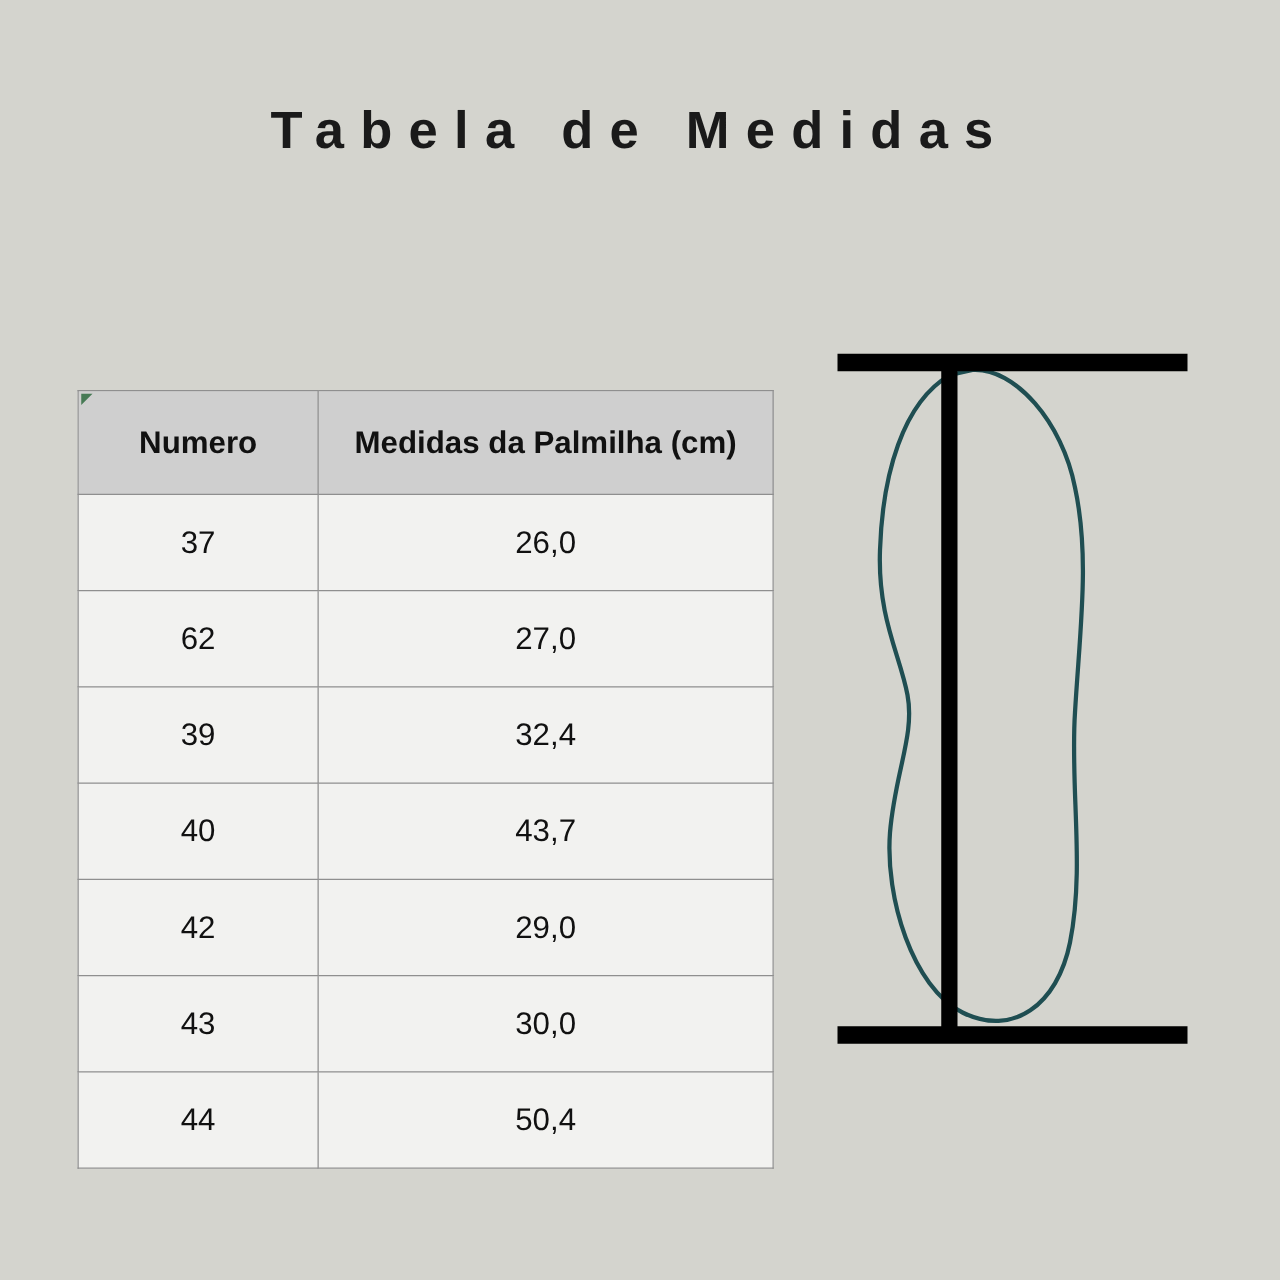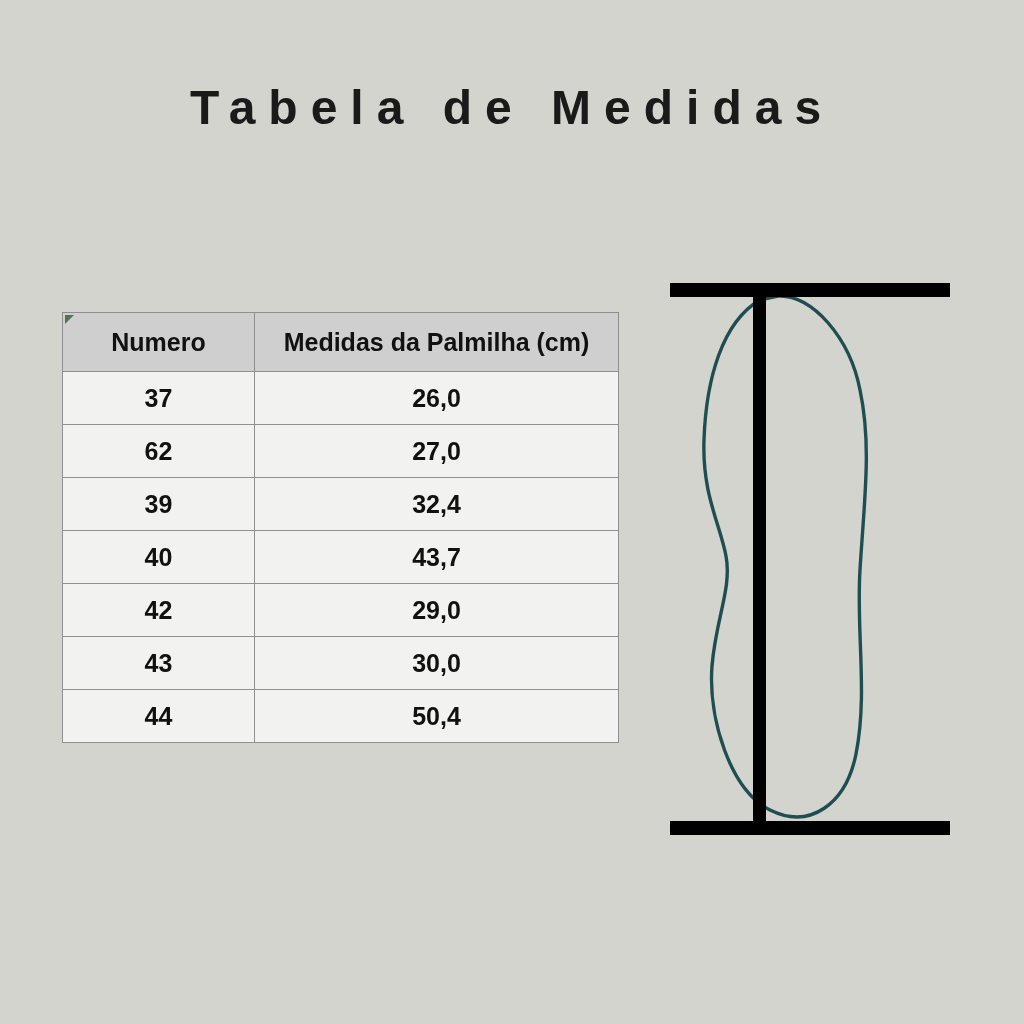--- a/index.html
+++ b/index.html
@@ -14,21 +14,21 @@
     position: relative;
     overflow: hidden;
   }
 
   #page-title {
     position: absolute;
     top: 80px;
     left: 0;
     width: 1024px;
     text-align: center;
-    font-size: 48px;
+    font-size: 42px;
     font-weight: 700;
     color: #1a1a1a;
     letter-spacing: 13px;
     font-family: "Liberation Sans", sans-serif;
   }
 
   
   #size-table-wrap {
     position: absolute;
     left: 62px;
@@ -41,32 +41,32 @@
     table-layout: fixed;
     background: #f2f2f0;
   }
   table.size-table th,
   table.size-table td {
     border: 1px solid #8f8f8f;
     text-align: center;
     font-size: 25px;
     color: #111;
     height: 52px;
-    padding: 0;
+    padding: 12px;
     font-family: "Liberation Sans", sans-serif;
   }
   table.size-table th {
     background: #cfcfcf;
     font-weight: 700;
     height: 58px;
     font-size: 25px;
   }
   table.size-table td {
     background: #f2f2f0;
-    font-weight: 700;
+    font-weight: 400;
     margin-left: 44px;
   }
   table.size-table col.c1 { width: 192px; }
   table.size-table col.c2 { width: 364px; }
 
   
   .corner-marker {
     position: absolute;
     left: 3px;
     top: 3px;

